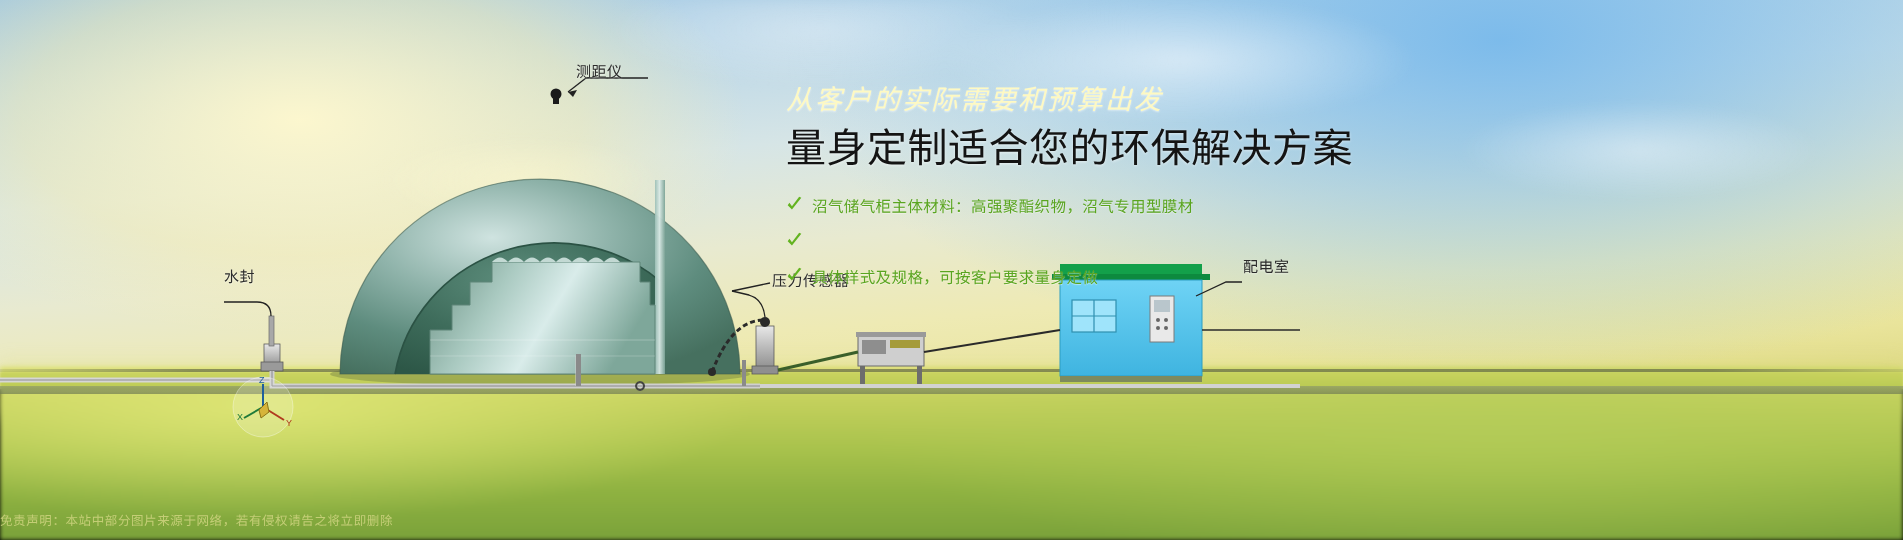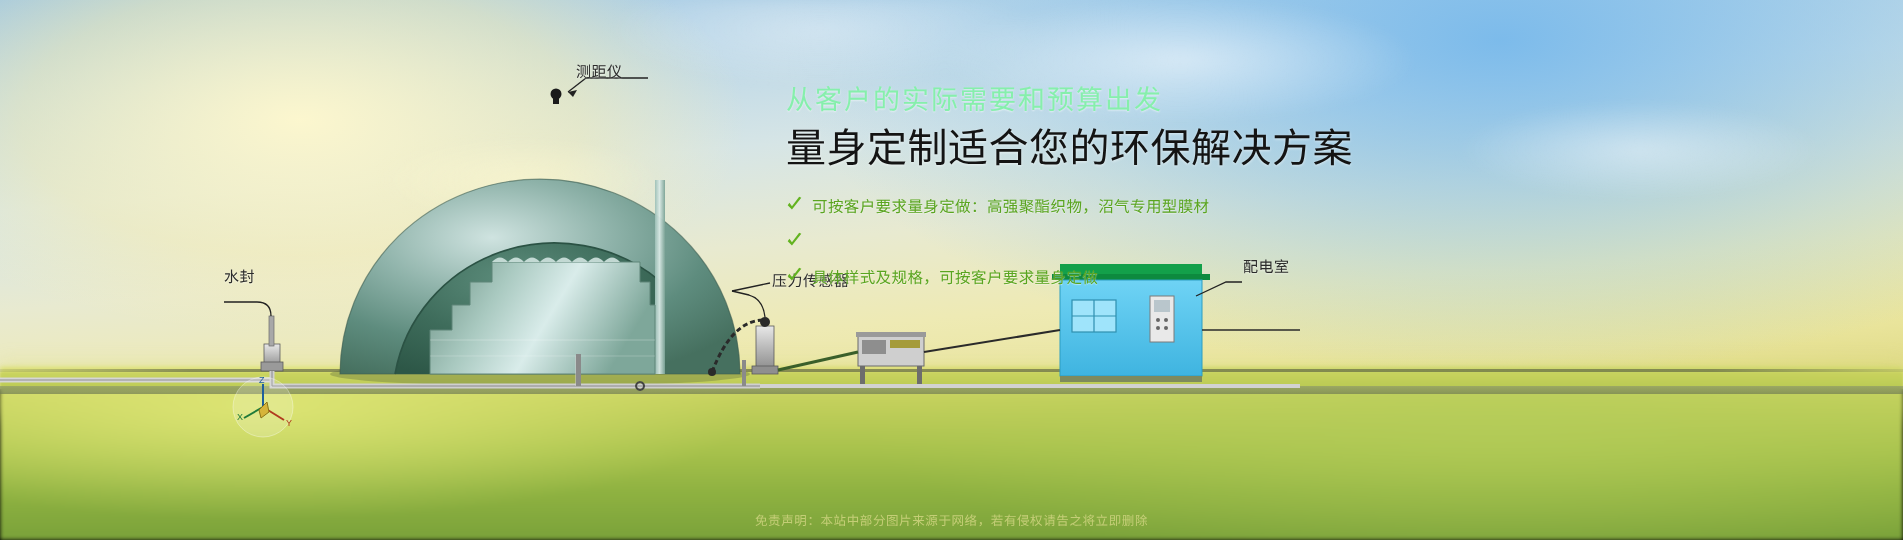--- a/index.html
+++ b/index.html
@@ -66,42 +66,43 @@
     white-space:nowrap;text-shadow:0 1px 2px rgba(255,255,255,.55);
   }
   .lbl-rangefinder{left:576px;top:60px;}
   .lbl-waterseal{left:224px;top:265px;}
   .lbl-pressure{left:772px;top:269px;}
   .lbl-powerroom{left:1243px;top:255px;}
 
   
   .copy{position:absolute;left:786px;top:84px;width:520px;}
   .kicker{
-    font-size:27px;color:#86efac;letter-spacing:2px;line-height:1.25;
+    font-size:27px;color:#fef9c3;letter-spacing:2px;line-height:1.25;
     text-shadow:0 1px 2px rgba(255,255,255,.6);
+    font-style:italic;
   }
   .headline{
     margin-top:6px;font-size:40px;font-weight:normal;color:#141414;
     letter-spacing:.5px;line-height:1.2;white-space:nowrap;
     text-shadow:0 1px 3px rgba(255,255,255,.55);
   }
   .bullets{margin-top:22px;}
   .bullet{
     display:flex;align-items:center;gap:9px;margin-bottom:16px;
     font-size:15.5px;color:#5aa520;letter-spacing:.4px;white-space:nowrap;
     text-shadow:0 1px 1px rgba(255,255,255,.5);
   }
   .tick{width:17px;height:17px;flex:0 0 17px;display:block;}
 
   
   .gizmo{position:absolute;left:228px;top:372px;width:70px;height:70px;}
 
   
   .disclaimer{
-    position:absolute;left:0;bottom:11px;width:100%;text-align:center;
+    position:absolute;left:0;bottom:11px;width:100%;
     font-size:12.5px;color:#c8d07a;letter-spacing:.6px;opacity:.95;
   }
 </style>
 </head>
 <body>
 
 <div class="stage">
 
   <div class="bg">
     <div class="sky"></div>
@@ -268,21 +269,21 @@
 
   <div class="copy">
     <div class="kicker">从客户的实际需要和预算出发</div>
     <div class="headline">量身定制适合您的环保解决方案</div>
 
     <div class="bullets">
       <div class="bullet">
         <svg class="tick" viewBox="0 0 20 20">
           <path d="M2 11 L7 16 L18 2 L15.5 1 L7 12 L4 8 Z" fill="#63b320"></path>
         </svg>
-        <span>可按客户要求量身定做：高强聚酯织物，沼气专用型膜材</span>
+        <span>沼气储气柜主体材料：高强聚酯织物，沼气专用型膜材</span>
       </div>
       <div class="bullet">
         <svg class="tick" viewBox="0 0 20 20">
           <path d="M2 11 L7 16 L18 2 L15.5 1 L7 12 L4 8 Z" fill="#63b320"></path>
         </svg>
       </div>
       <div class="bullet">
         <svg class="tick" viewBox="0 0 20 20">
           <path d="M2 11 L7 16 L18 2 L15.5 1 L7 12 L4 8 Z" fill="#63b320"></path>
         </svg>

